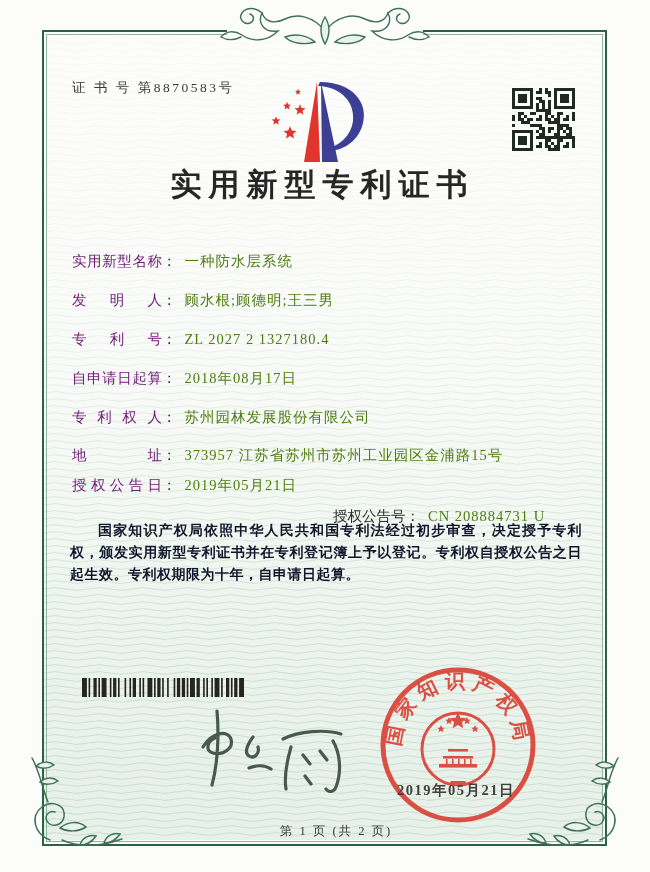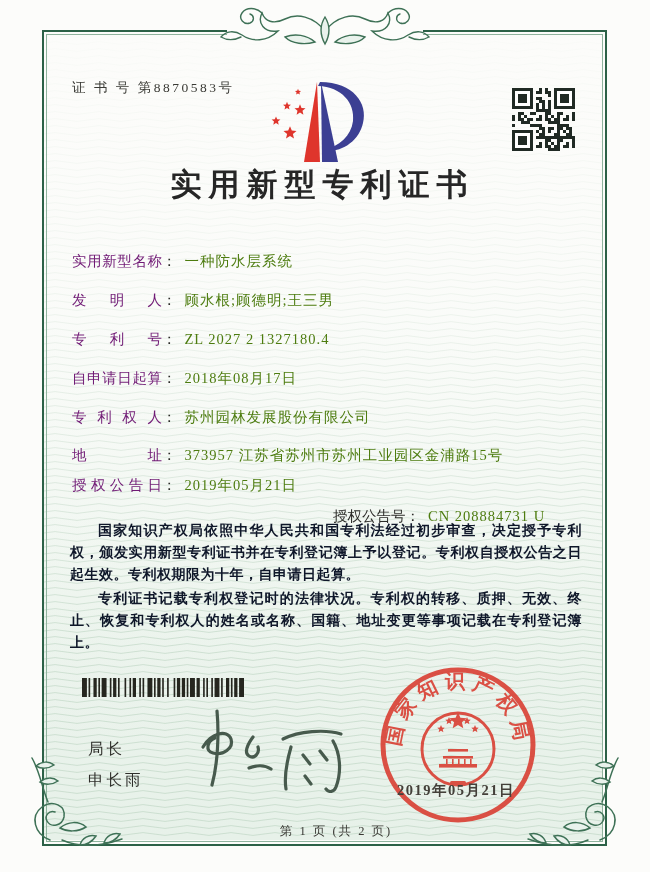--- a/index.html
+++ b/index.html
@@ -384,21 +384,20 @@
       <span class="flabel">地址</span><span class="fcolon">：</span><span class="fval">373957 江苏省苏州市苏州工业园区金浦路15号</span>
     </div>
     <div class="frow" style="top:224px;width:505px">
       <span class="flabel">授权公告日</span><span class="fcolon">：</span><span class="fval">2019年05月21日</span>
       <span class="pair2"><span>授权公告号</span><span class="fcolon">：</span><span class="fval">CN 208884731 U</span></span>
     </div>
   </div>
 
   <div class="paras">
     <p>国家知识产权局依照中华人民共和国专利法经过初步审查，决定授予专利权，颁发实用新型专利证书并在专利登记簿上予以登记。专利权自授权公告之日起生效。专利权期限为十年，自申请日起算。</p>
-    <p>专利证书记载专利权登记时的法律状况。专利权的转移、质押、无效、终止、恢复和专利权人的姓名或名称、国籍、地址变更等事项记载在专利登记簿上。</p>
   </div>
 
   <svg class="barcode" id="barcode" width="162" height="19" preserveAspectRatio="none" viewBox="0 0 99 19">
       <rect x="0" y="0" width="3" height="19" fill="#26261f"></rect>
       <rect x="4" y="0" width="1" height="19" fill="#26261f"></rect>
       <rect x="7" y="0" width="2" height="19" fill="#26261f"></rect>
       <rect x="10" y="0" width="1" height="19" fill="#26261f"></rect>
       <rect x="12" y="0" width="3" height="19" fill="#26261f"></rect>
       <rect x="17" y="0" width="1" height="19" fill="#26261f"></rect>
       <rect x="19" y="0" width="2" height="19" fill="#26261f"></rect>
@@ -423,24 +422,20 @@
       <rect x="76" y="0" width="1" height="19" fill="#26261f"></rect>
       <rect x="79" y="0" width="1" height="19" fill="#26261f"></rect>
       <rect x="81" y="0" width="3" height="19" fill="#26261f"></rect>
       <rect x="85" y="0" width="1" height="19" fill="#26261f"></rect>
       <rect x="88" y="0" width="2" height="19" fill="#26261f"></rect>
       <rect x="91" y="0" width="1" height="19" fill="#26261f"></rect>
       <rect x="93" y="0" width="2" height="19" fill="#26261f"></rect>
       <rect x="96" y="0" width="3" height="19" fill="#26261f"></rect>
     </svg>
 
-  <div class="signer">
-    <div>局长</div>
-    <div>申长雨</div>
-  </div>
 
   <svg class="signature" width="190" height="90" viewBox="0 0 190 90">
     <g stroke="#475a4d" stroke-width="3.2" fill="none" stroke-linecap="round" stroke-linejoin="round">
       <path d="M38,44 C46,30 62,26 66,36 C69,45 58,53 48,50 C40,48 42,38 50,35"></path>
       <path d="M52,8 C54,30 53,60 47,82"></path>
       <path d="M88,34 C82,42 79,50 84,53 C89,56 95,51 93,44"></path>
       <path d="M84,65 C92,62 100,62 106,66"></path>
       <path d="M118,36 C134,28 160,26 176,31"></path>
       <path d="M126,44 C122,58 119,74 121,86"></path>
       <path d="M168,38 C175,50 177,68 171,84 C169,89 164,90 161,86"></path>

